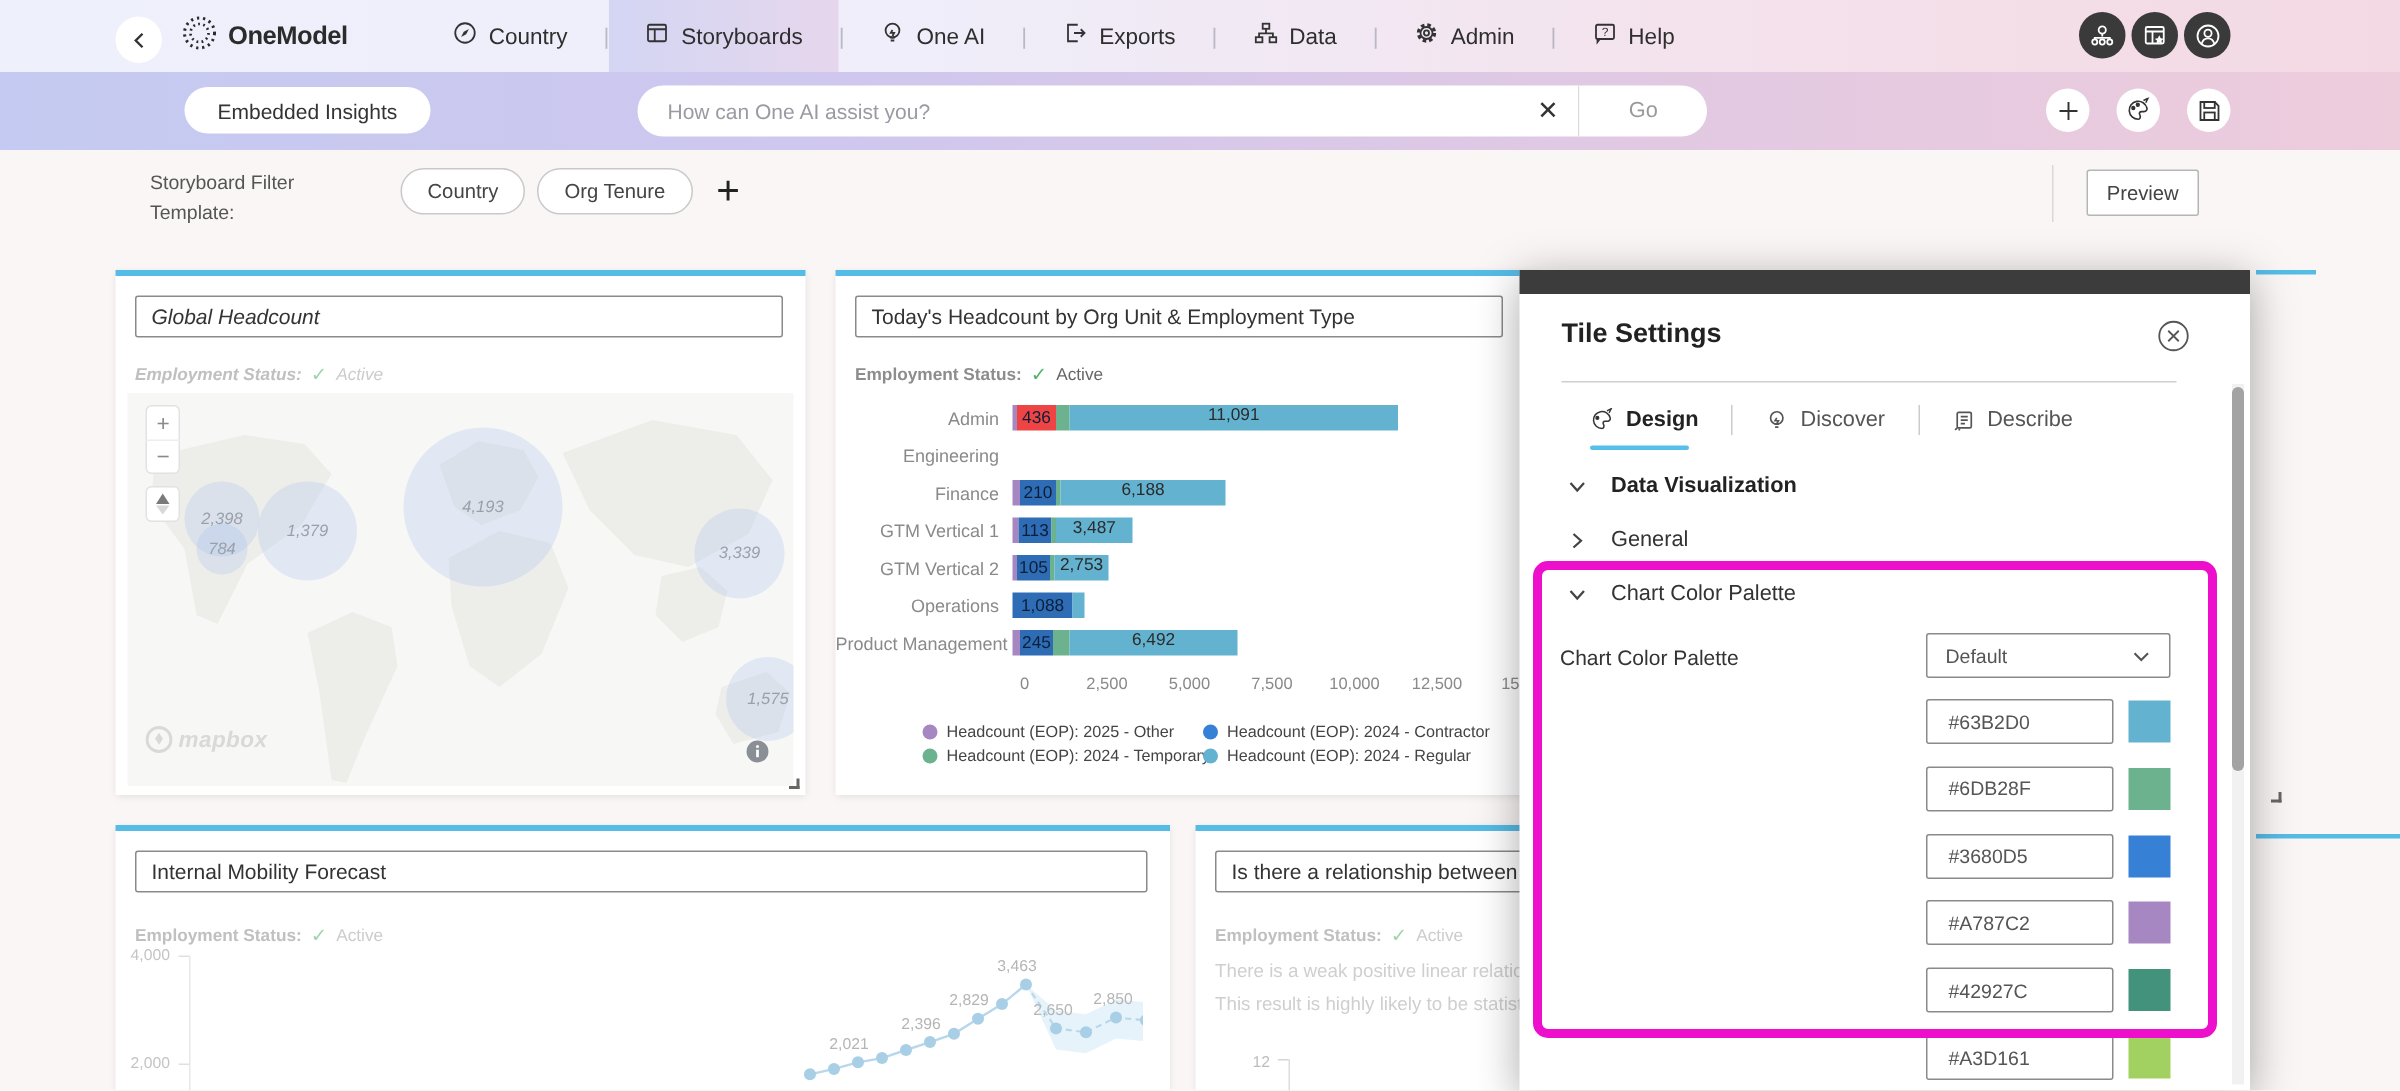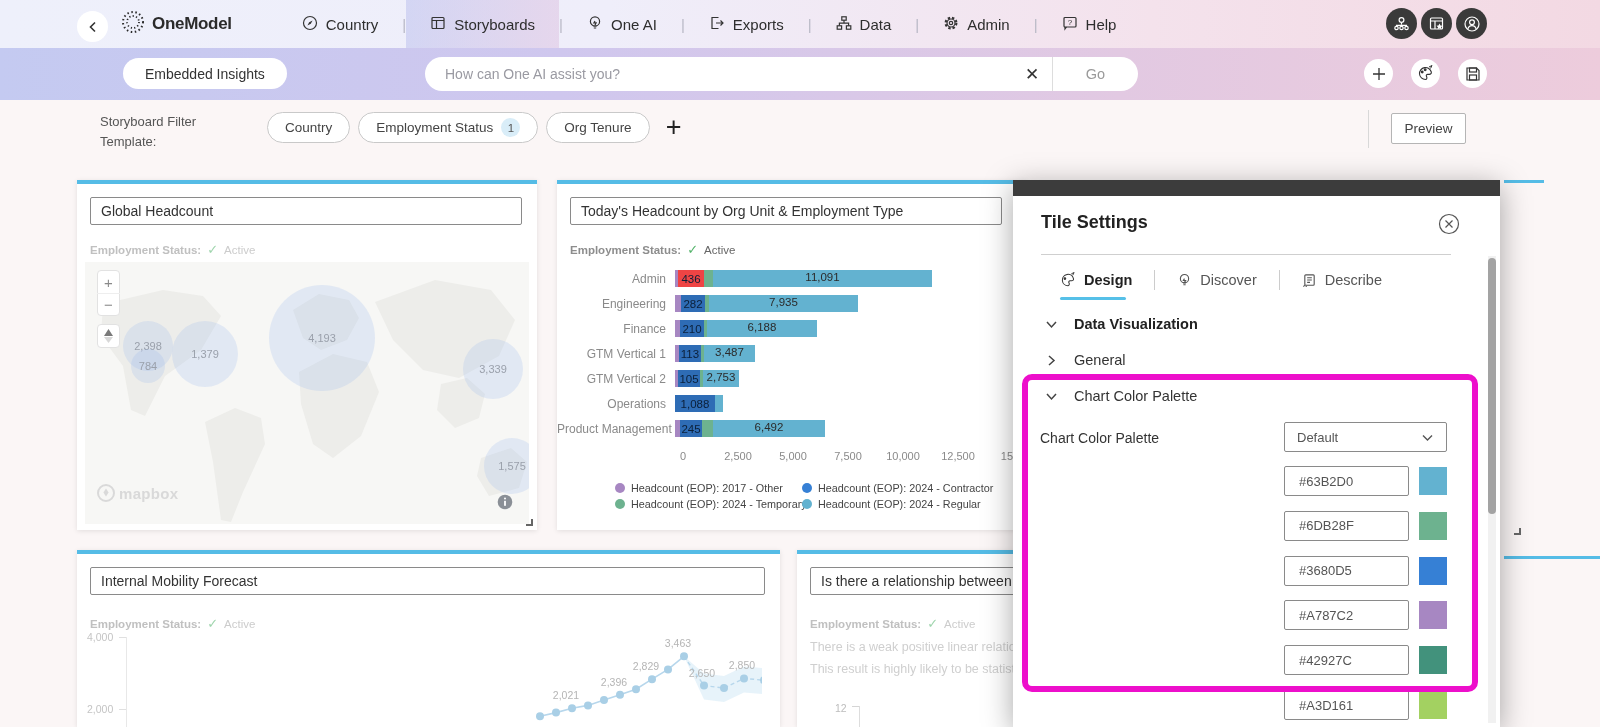--- a/index.html
+++ b/index.html
@@ -72,21 +72,21 @@
   .emp-status { position:absolute; left:13px; font-size:11.5px; color:#8d8d8d;
     font-weight:700; display:flex; gap:6px; align-items:center; }
   .emp-status .val { font-weight:400; color:#9d9d9d; }
   .emp-status.faded { color:#c0c0c0; } .emp-status.faded .val { color:#cccccc; }
   .check { color:#53b36a; font-weight:400; font-size:13px; }
   .check.faded { color:#9fd5ad; }
   .resize-corner { position:absolute; width:7px; height:7px;
     border-right:2px solid #666; border-bottom:2px solid #666; }
 
   
-  #tile-map { left:77px; top:180px; width:460px; height:350px; }
+  #tile-map { left:77px; top:180px; width:460px; height:350px;font-style:italic; }
   .map-area { position:absolute; left:8px; top:78px; width:444px; height:262px;
     background:#f7f7f5; overflow:hidden; }
   .map-ctl { position:absolute; left:12px; background:#fff; border:1px solid #e2e2e2;
     border-radius:4px; width:23px; display:flex; flex-direction:column; align-items:center;
     color:#8a8a8a; z-index:3; }
   .map-ctl .btn { width:23px; height:22px; display:flex; align-items:center;
     justify-content:center; font-size:15px; cursor:pointer; }
   .map-ctl .btn + .btn { border-top:1px solid #eee; }
   .bubble { position:absolute; border-radius:50%; background:rgba(149,183,236,0.22);
     display:flex; align-items:center; justify-content:center; }
@@ -298,24 +298,20 @@
     </div>
   </div>
 
   <div class="filter-row">
     <div class="filter-label">Storyboard Filter Template:</div>
     <div class="pills" id="filter-pills">
         <div class="pill">
           <span>Country</span>
         </div>
         <div class="pill">
-          <span>Employment Status</span>
-          <span class="pill-badge">1</span>
-        </div>
-        <div class="pill">
           <span>Org Tenure</span>
         </div>
         <div class="add-filter">+</div>
       </div>
     <div class="filter-divider"></div>
     <div class="preview-btn">Preview</div>
   </div>
 
   <div class="bg-hint" style="left:1504px; top:180px; width:40px;"></div>
   <div class="bg-hint" style="left:1504px; top:556px; width:96px;"></div>
@@ -403,27 +399,20 @@
           <div class="bar-track">
             <span class="seg" style="width: 3px; background: rgb(167, 135, 194);"></span>
             <span class="seg seg-label" style="width: 26px; background: #ef4444;">436</span>
             <span class="seg" style="width: 9px; background: rgb(109, 178, 143);"></span>
             <span class="seg" style="width: 219px; background: rgb(99, 178, 208);"></span>
             <span class="v2" style="left: 147.5px;">11,091</span>
           </div>
         </div>
         <div class="bar-row">
           <div class="bar-cat">Engineering</div>
-          <div class="bar-track">
-            <span class="seg" style="width: 6px; background: rgb(167, 135, 194);"></span>
-            <span class="seg seg-label" style="width: 24px; background: rgb(46, 108, 181);">282</span>
-            <span class="seg" style="width: 4px; background: rgb(109, 178, 143);"></span>
-            <span class="seg" style="width: 149px; background: rgb(99, 178, 208);"></span>
-            <span class="v2" style="left: 108.5px;">7,935</span>
-          </div>
         </div>
         <div class="bar-row">
           <div class="bar-cat">Finance</div>
           <div class="bar-track">
             <span class="seg" style="width: 5px; background: rgb(167, 135, 194);"></span>
             <span class="seg seg-label" style="width: 24px; background: rgb(46, 108, 181);">210</span>
             <span class="seg" style="width: 3px; background: rgb(109, 178, 143);"></span>
             <span class="seg" style="width: 110px; background: rgb(99, 178, 208);"></span>
             <span class="v2" style="left: 87px;">6,188</span>
           </div>
@@ -471,21 +460,21 @@
         <span style="left: 55px;">2,500</span>
         <span style="left: 110px;">5,000</span>
         <span style="left: 165px;">7,500</span>
         <span style="left: 220px;">10,000</span>
         <span style="left: 275px;">12,500</span>
         <span style="left: 330px;">15,...</span>
       </div>
     <div class="bar-legend" id="bar-legend">
         <div class="legend-item">
           <span class="legend-dot" style="background: rgb(167, 135, 194);"></span>
-          <span>Headcount (EOP): 2017 - Other</span>
+          <span>Headcount (EOP): 2025 - Other</span>
         </div>
         <div class="legend-item">
           <span class="legend-dot" style="background: rgb(109, 178, 143);"></span>
           <span>Headcount (EOP): 2024 - Temporary</span>
         </div>
         <div class="legend-item">
           <span class="legend-dot" style="background: rgb(54, 128, 213);"></span>
           <span>Headcount (EOP): 2024 - Contractor</span>
         </div>
         <div class="legend-item">

